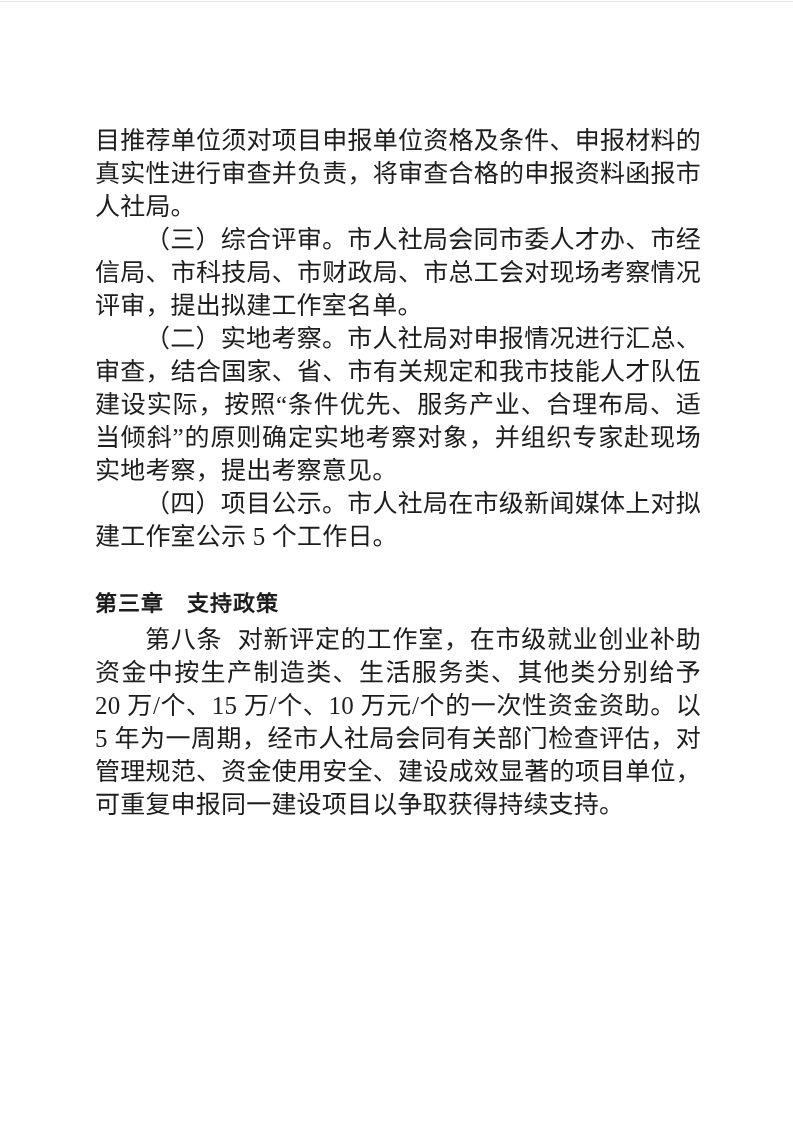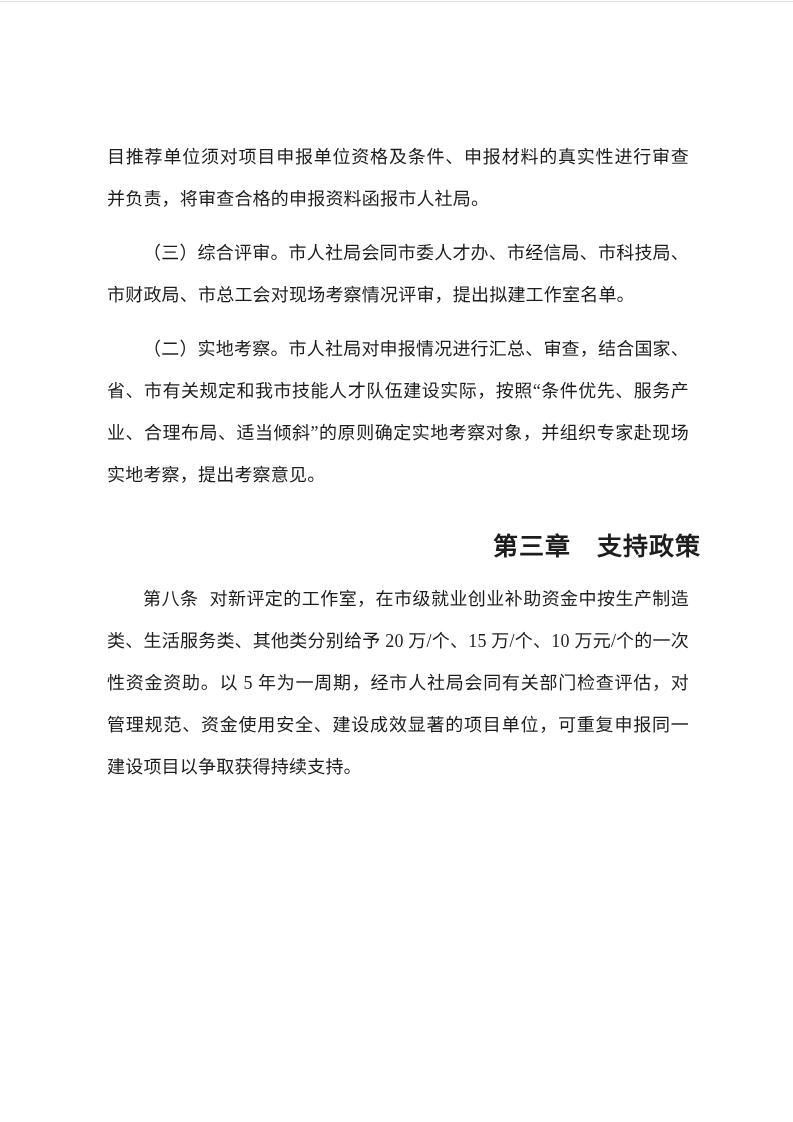--- a/index.html
+++ b/index.html
@@ -20,37 +20,37 @@
   }
   .scan-edge {
     position: absolute;
     top: 1px;
     left: 0;
     width: 100%;
     height: 1px;
     background: #e3e3e3;
   }
   .para {
-    margin: 12px;
-    font-size: 18px;
-    line-height: 42px;
+    margin: 0;
+    font-size: 25px;
+    line-height: 33px;
     text-align: justify;
     text-justify: inter-ideograph;
     text-indent: 2em;
     letter-spacing: 0.2px;
   }
   .para.no-indent {
     text-indent: 0;
   }
   .chapter-heading {
     margin: 32px 0 0 0;
-    font-size: 25px;
+    font-size: 22px;
     line-height: 37.7px;
     font-weight: bold;
-    text-align: right;
+    text-align: left;
     font-family: "Liberation Sans", "DejaVu Sans", sans-serif;
     letter-spacing: 1px;
   }
   .article-label {
     font-weight: normal;
     font-family: "Liberation Sans", "DejaVu Sans", sans-serif;
     margin-right: 0.62em;
   }
 </style>
 </head>
@@ -58,19 +58,20 @@
 
 <div class="page">
   <div class="scan-edge"></div>
 
   <p class="para no-indent">目推荐单位须对项目申报单位资格及条件、申报材料的真实性进行审查并负责，将审查合格的申报资料函报市人社局。</p>
 
   <p class="para">（三）综合评审。市人社局会同市委人才办、市经信局、市科技局、市财政局、市总工会对现场考察情况评审，提出拟建工作室名单。</p>
 
   <p class="para">（二）实地考察。市人社局对申报情况进行汇总、审查，结合国家、省、市有关规定和我市技能人才队伍建设实际，按照“条件优先、服务产业、合理布局、适当倾斜”的原则确定实地考察对象，并组织专家赴现场实地考察，提出考察意见。</p>
 
+  <p class="para">（四）项目公示。市人社局在市级新闻媒体上对拟建工作室公示 5 个工作日。</p>
 
 
   <h2 class="chapter-heading">第三章　支持政策</h2>
 
   <p class="para"><span class="article-label">第八条</span><span>对新评定的工作室，在市级就业创业补助资金中按生产制造类、生活服务类、其他类分别给予 20 万/个、15 万/个、10 万元/个的一次性资金资助。以 5 年为一周期，经市人社局会同有关部门检查评估，对管理规范、资金使用安全、建设成效显著的项目单位，可重复申报同一建设项目以争取获得持续支持。</span></p>
 
 </div>
 
 </body></html>

